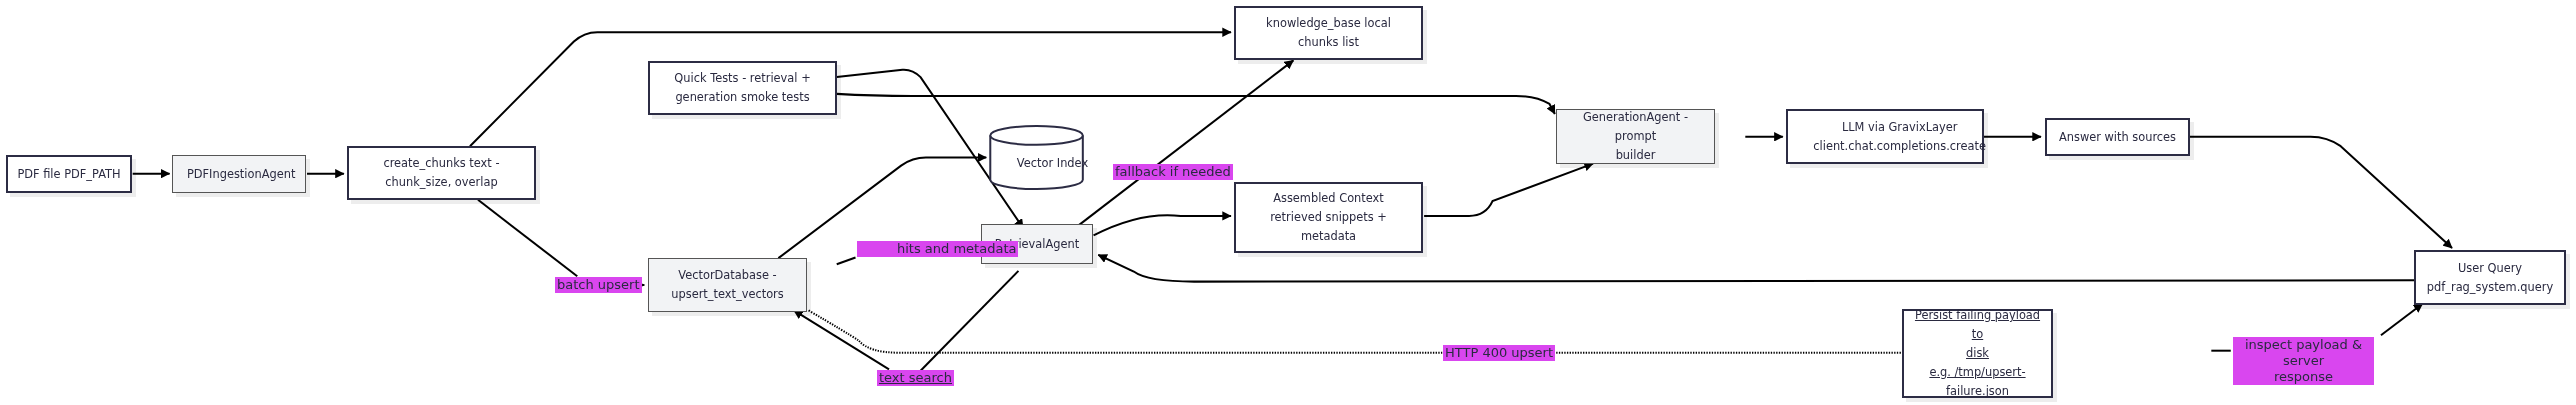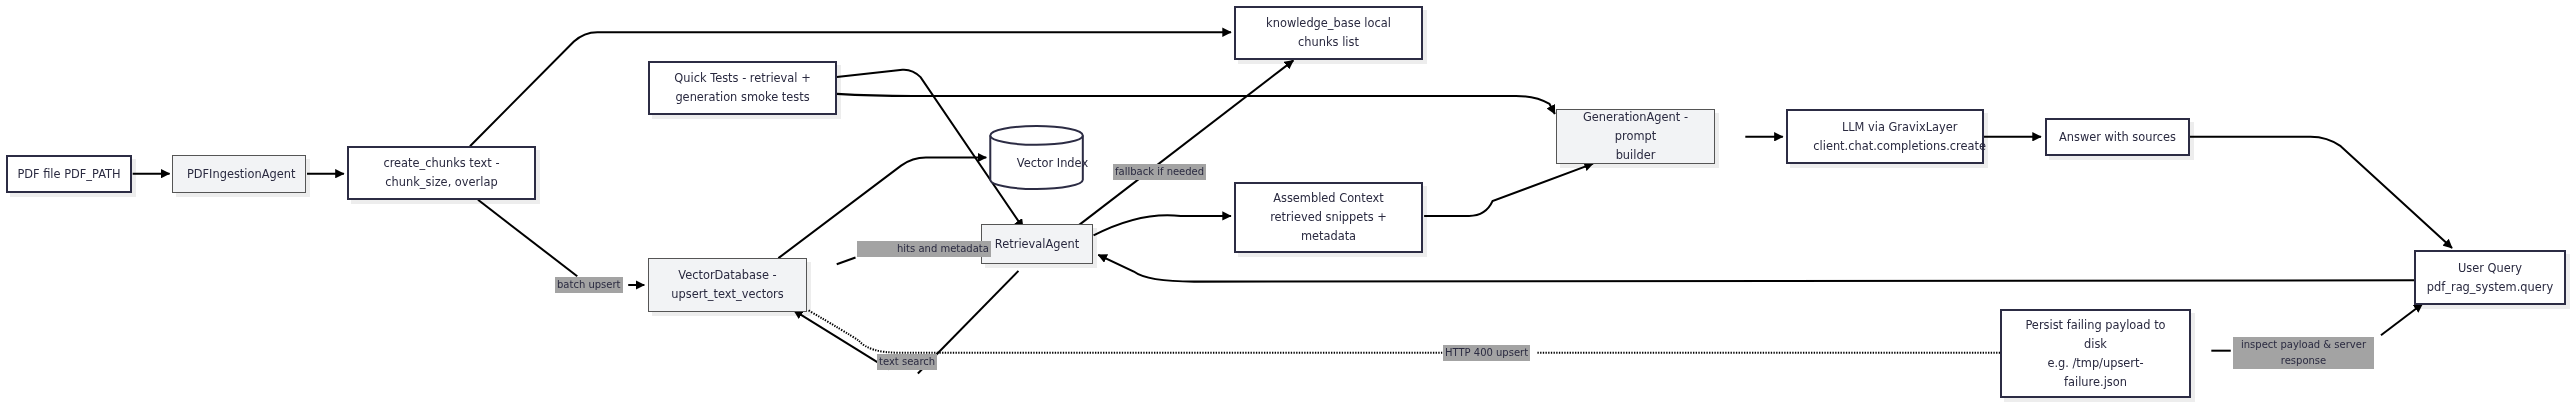--- a/index.html
+++ b/index.html
@@ -5,21 +5,21 @@
   html, body { margin: 0; padding: 0; background: #ffffff; }
   body { width: 2576px; height: 405px; position: relative; overflow: hidden;
          font-family: "DejaVu Sans", sans-serif; }
   #canvas { position: absolute; left: 0; top: 0; width: 2576px; height: 405px; }
   .node { position: absolute; box-sizing: border-box; display: flex; align-items: center;
           justify-content: center; text-align: center; color: #2a2a40; font-size: 11.4px;
           line-height: 19px; border: 2px solid #2c2c44; background: #ffffff;
           box-shadow: 4px 4px 0 rgba(0,0,0,0.07); white-space: pre-line; padding: 0 6.7px; }
   .node.grey { background: #f2f3f5; border: 1.3px solid #555; }
   .cyl-label { position: absolute; color: #2a2a40; font-size: 11.4px; text-align: center; padding-left: 16px; }
-  .elabel { position: absolute; background: #a3a3a3; color: #2a2a40; font-size: 10px;
+  .elabel { position: absolute; background: #d946ef; color: #2a2a40; font-size: 13px;
             line-height: 16px; padding: 0 2px; text-align: center; white-space: pre-line; }
 </style>
 </head>
 <body>
 
 <svg id="canvas" width="2576" height="405" viewBox="0 0 3840 604">
   <defs>
     <marker id="arrow" markerWidth="10" markerHeight="10" refX="9" refY="5" orient="auto" markerUnits="userSpaceOnUse">
       <path d="M0,0 L10,5 L0,10 z" fill="#000"></path>
     </marker>
@@ -72,25 +72,25 @@
 <div class="node" style="left:1234px;top:182px;width:189px;height:71px;">Assembled Context
 retrieved snippets +
 metadata</div>
 <div class="node grey" style="left:1556px;top:109px;width:159px;height:55px;">GenerationAgent - prompt
 builder</div>
 <div class="node" style="left:1786px;top:109px;width:198px;height:55px;padding-left:36px;">LLM via GravixLayer
 client.chat.completions.create</div>
 <div class="node" style="left:2045px;top:118px;width:145px;height:38px;">Answer with sources</div>
 <div class="node" style="left:2414px;top:250px;width:152px;height:55px;">User Query
 pdf_rag_system.query</div>
-<div class="node" style="left:2000px;top:309px;width:191px;height:89px;">Persist failing payload to
+<div class="node" style="left:1902px;top:309px;width:151px;height:89px;text-decoration:underline;">Persist failing payload to
 disk
 e.g. /tmp/upsert-
 failure.json</div>
 
 <div class="elabel" style="left:555px;top:277px;text-align:right;">batch upsert</div>
 <div class="elabel" style="left:857px;top:241px;padding-left:40px;">hits and metadata</div>
 <div class="elabel" style="left:1113px;top:164px;">fallback if needed</div>
-<div class="elabel" style="left:877px;top:354px;">text search</div>
+<div class="elabel" style="left:877px;top:370px;text-decoration:underline;">text search</div>
 <div class="elabel" style="left:1443px;top:345px;">HTTP 400 upsert</div>
 <div class="elabel" style="left:2233px;top:337px;width:137px;">inspect payload &amp; server
 response</div>
 
 
 </body></html>

